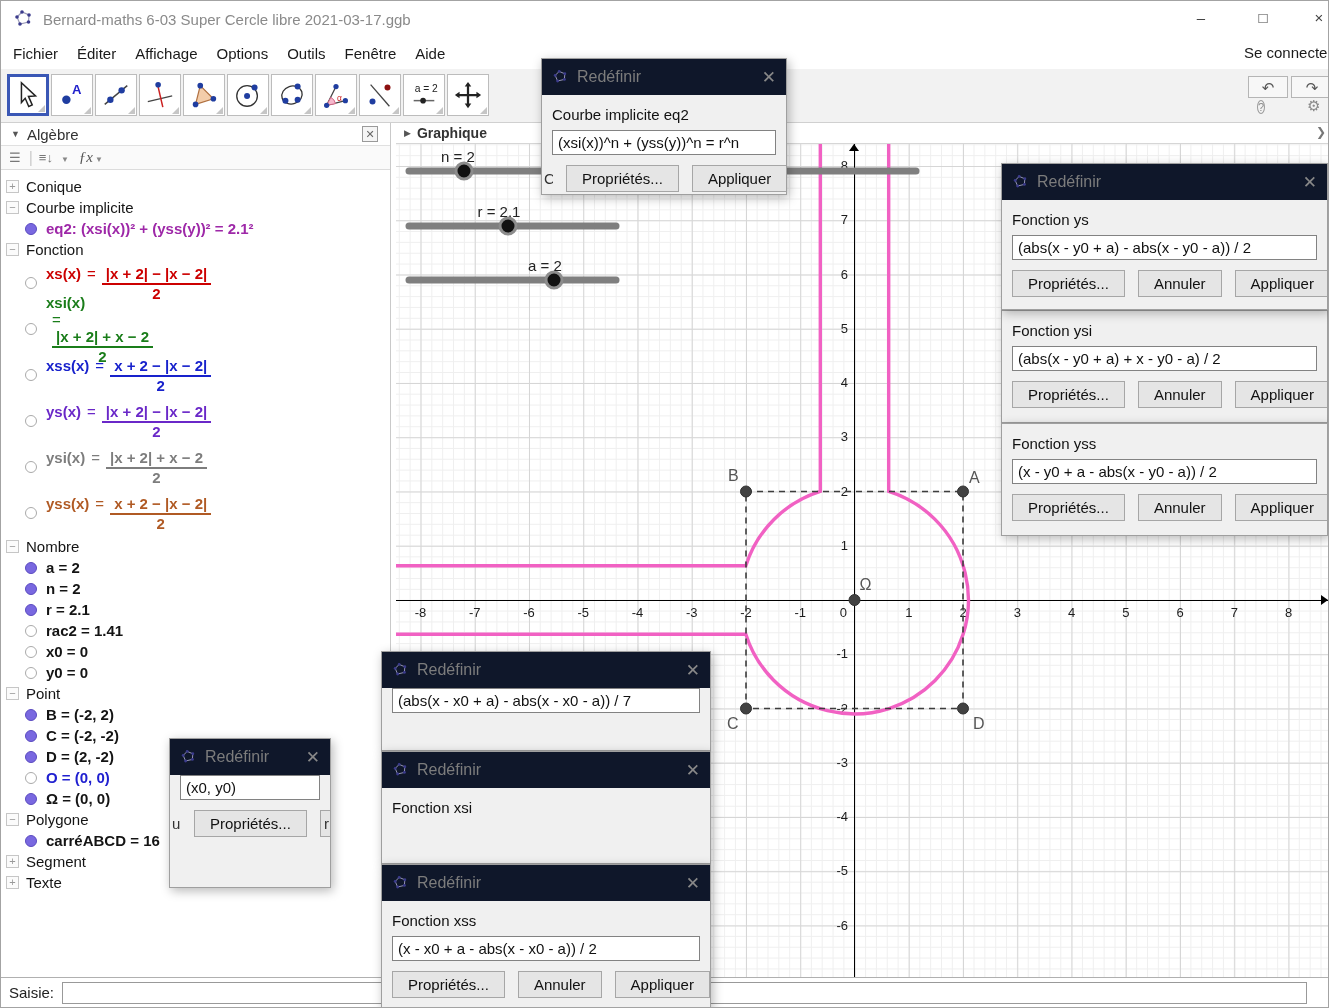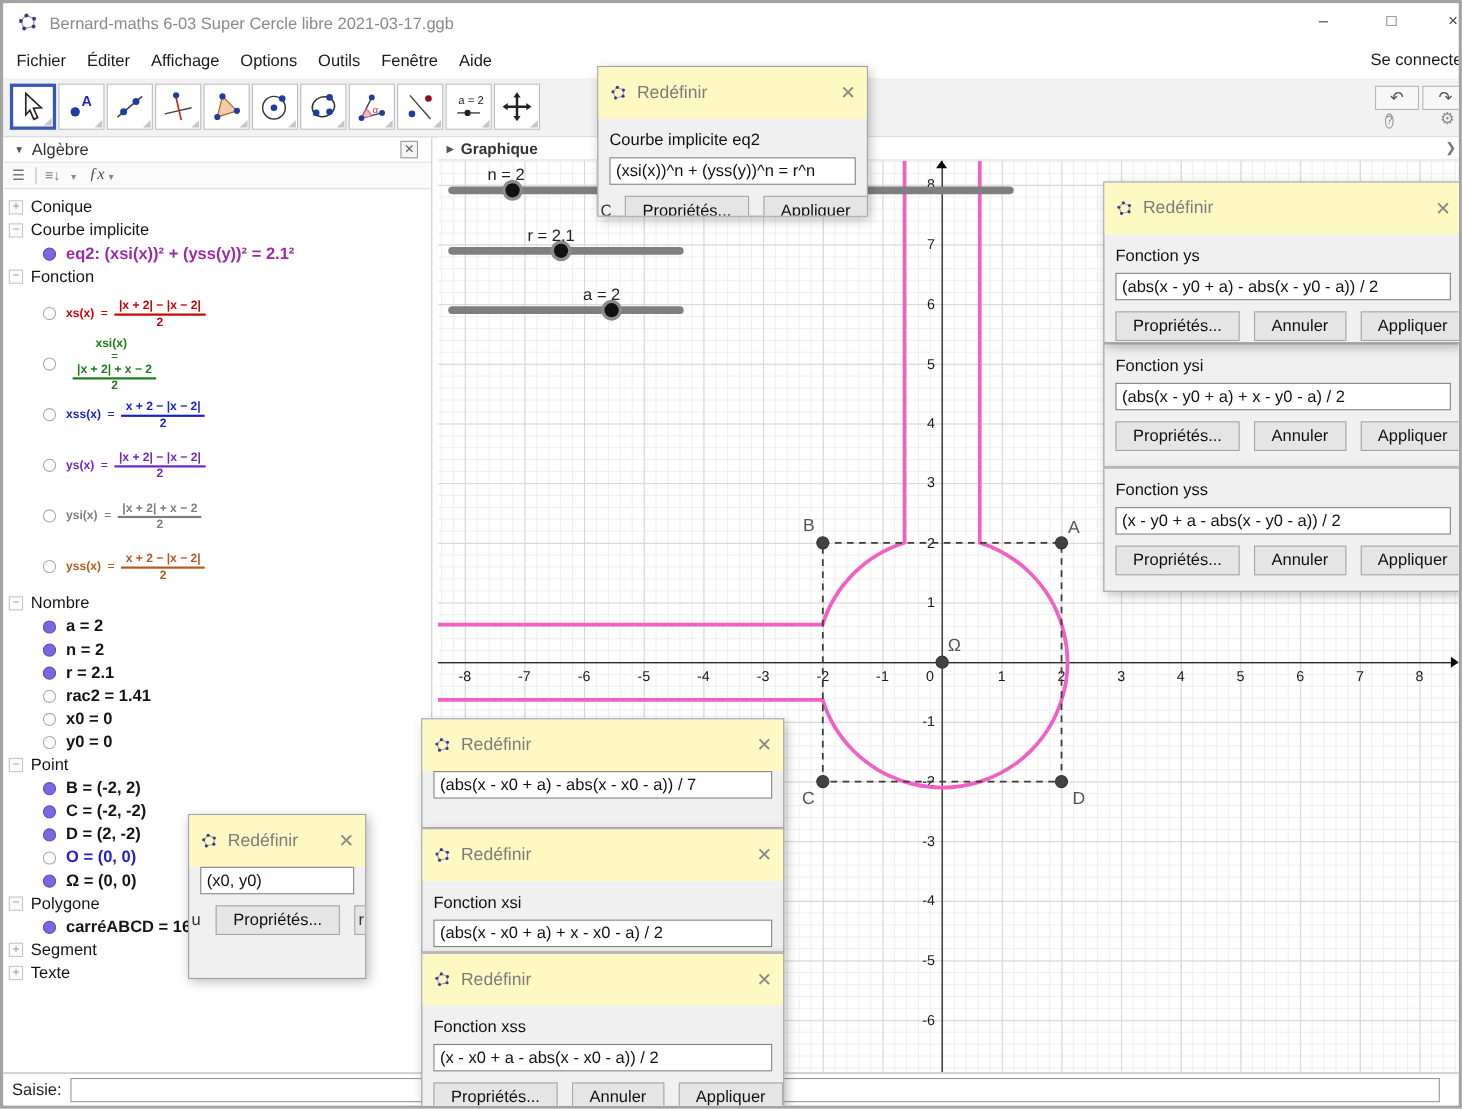--- a/index.html
+++ b/index.html
@@ -1,17 +1,17 @@
 <!DOCTYPE html>
 <html><head>
 <meta charset="utf-8">
 <style>
   html,body{margin:0;padding:0;background:#dde5ee;}
   *{box-sizing:border-box;}
-  #window{position:relative;width:1329px;height:1008px;background:#fff;border:3px solid #a3a3a3;
+  #window{position:relative;width:1329px;height:1008px;background:#fff;border:1px solid #a3a3a3;
     font-family:"Liberation Sans", sans-serif;overflow:hidden;}
   
   .titlebar{position:absolute;left:0;top:0;right:0;height:36px;background:#fff;display:flex;align-items:center;}
   .app-icon{margin-left:12px;width:20px;height:20px;}
   .title-text{margin-left:10px;font-size:15px;color:#8a8a8a;}
   .win-btn{position:absolute;top:0;width:44px;height:34px;text-align:center;line-height:34px;font-size:15px;color:#444;}
   
   .menubar{position:absolute;left:0;top:36px;right:0;height:32px;background:#fff;display:flex;align-items:center;padding-left:12px;}
   .menu-item{font-size:15px;color:#1a1a1a;margin-right:19px;}
   .signin{position:absolute;left:1243px;top:0;height:32px;line-height:32px;font-size:15px;color:#1a1a1a;white-space:nowrap;}
@@ -36,27 +36,27 @@
   .alg-stylebar{height:24px;background:#fafafa;border-bottom:1px solid #dcdcdc;display:flex;align-items:center;padding-left:8px;color:#777;}
   .sb-ico{margin-right:6px;font-size:13px;color:#777;}
   .sb-sep{color:#ccc;margin:0 6px 0 2px;}
   .sb-caret{font-size:8px;color:#888;margin:3px 10px 0 2px;}
   .fx{font-family:"Liberation Serif",serif;font-style:italic;font-size:15px;color:#555;}
   .alg-tree{position:absolute;top:48px;left:0;right:0;bottom:0;overflow:hidden;padding-top:5px;}
   .group-row{height:21px;display:flex;align-items:center;padding-left:5px;}
   .toggle{width:13px;height:13px;border:1px solid #c6c6c6;background:#fbfbfb;color:#999;font-size:11px;line-height:11px;
     text-align:center;margin-right:7px;flex:none;}
   .group-label{font-size:15px;color:#141414;}
-  .item-row{min-height:21px;display:flex;align-items:center;padding-left:36px;}
+  .item-row{min-height:21px;display:flex;align-items:center;padding-left:24px;}
   .marble{width:12px;height:12px;border-radius:50%;margin-right:9px;flex:none;}
   .marble.filled{background:#7968e0;border:1px solid #5b4bc0;}
   .marble.empty{background:#fff;border:1px solid #aaa;}
   .item-text{font-weight:bold;font-size:15px;color:#141414;white-space:nowrap;}
   .frac-row{height:46px;}
-  .frac-wrap{display:flex;align-items:center;font-weight:bold;font-size:11px;}
+  .frac-wrap{display:flex;font-weight:bold;font-size:15px;}
   .fr{display:inline-block;text-align:center;margin-left:6px;}
   .fr .nu{display:block;padding:0 4px 1px;border-bottom:2px solid currentColor;}
   .fr .de{display:block;}
   .eq-sign{margin-left:6px;font-weight:normal;}
   
   .graphics{position:absolute;left:395px;top:122px;right:0;bottom:30px;background:#fff;}
   .gfx-header{position:relative;height:21px;background:#fff;border-bottom:1px solid #d6d6d6;display:flex;align-items:center;padding-left:8px;}
   .gfx-caret{font-size:9px;color:#555;margin-right:6px;}
   .gfx-title{font-size:14px;font-weight:bold;color:#333;}
   .gfx-expander{position:absolute;right:2px;top:2px;color:#777;font-size:12px;}
@@ -69,21 +69,21 @@
     background-size:54.25px 54.25px,54.25px 54.25px,10.85px 10.85px,10.85px 10.85px;
     background-position:24.5px 22px,24.5px 22px,2.8px .3px,2.8px .3px;}
   .axis-x{position:absolute;left:0;right:0;top:456px;height:1px;background:#000;}
   .axis-y{position:absolute;top:0;bottom:0;left:458px;width:1px;background:#000;}
   .arr-up{position:absolute;left:453px;top:0;width:0;height:0;border:5px solid transparent;border-bottom:7px solid #000;border-top:none;}
   .arr-right{position:absolute;right:0;top:451px;width:0;height:0;border:5px solid transparent;border-left:7px solid #000;border-right:none;}
   .tick{position:absolute;font-size:13px;color:#1c1c1c;white-space:nowrap;}
   .gfx-svg{position:absolute;left:0;top:0;}
   
   .dlg{position:absolute;background:#f0f0f0;border:1px solid #9f9f9f;box-shadow:2px 3px 10px rgba(0,0,0,.28);z-index:30;overflow:hidden;}
-  .dlg-title{height:47px;background:#fef9c3;display:flex;align-items:center;padding:0 10px;}
+  .dlg-title{height:36px;background:#0f172a;display:flex;align-items:center;padding:0 10px;}
   .dlg-title-text{margin-left:9px;font-size:16px;color:#7c7c7c;}
   .dlg-close{margin-left:auto;color:#888;font-size:17px;line-height:17px;}
   .dlg-label{padding:11px 10px 7px;font-size:15px;color:#111;}
   .dlg-input{margin:0 10px;background:#fff;border:1px solid #828282;font-size:15px;color:#111;
     padding:3px 5px;white-space:nowrap;overflow:hidden;}
   .dlg-buttons{display:flex;align-items:center;gap:13px;padding:10px 10px;}
   .btn{background:#e5e5e5;border:1px solid #a6a6a6;font-size:15px;color:#111;padding:4px 15px;white-space:nowrap;}
   .frag{font-size:15px;color:#333;overflow:hidden;flex:none;}
   .frag.boxed{background:#e5e5e5;border:1px solid #a6a6a6;padding:4px 3px;}
   
@@ -476,21 +476,20 @@
           <circle cx="4" cy="8" r="1.8" fill="#3b3b8c"></circle>
           <circle cx="9" cy="3" r="1.8" fill="#3b3b8c"></circle>
           <circle cx="16" cy="6" r="1.8" fill="#3b3b8c"></circle>
           <circle cx="15.5" cy="13" r="1.8" fill="#3b3b8c"></circle>
           <circle cx="7" cy="15" r="1.8" fill="#3b3b8c"></circle>
         </svg>
         <span class="dlg-title-text">Redéfinir</span>
         <span class="dlg-close">✕</span>
       </div>
       <div class="dlg-label">Fonction xsi</div>
-      <div class="dlg-input">(abs(x - x0 + a) + x - x0 - a) / 2</div>
     </div>
     <div class="dlg" style="left: 380px; top: 863px; width: 330px; height: 145px;">
       <div class="dlg-title">
         <svg width="16" height="16" viewBox="0 0 20 20">
           <path d="M4 8 L9 3 L16 6 L15.5 13 L7 15 Z" fill="none" stroke="#9a9ab8" stroke-width="1.2"></path>
           <circle cx="4" cy="8" r="1.8" fill="#3b3b8c"></circle>
           <circle cx="9" cy="3" r="1.8" fill="#3b3b8c"></circle>
           <circle cx="16" cy="6" r="1.8" fill="#3b3b8c"></circle>
           <circle cx="15.5" cy="13" r="1.8" fill="#3b3b8c"></circle>
           <circle cx="7" cy="15" r="1.8" fill="#3b3b8c"></circle>

